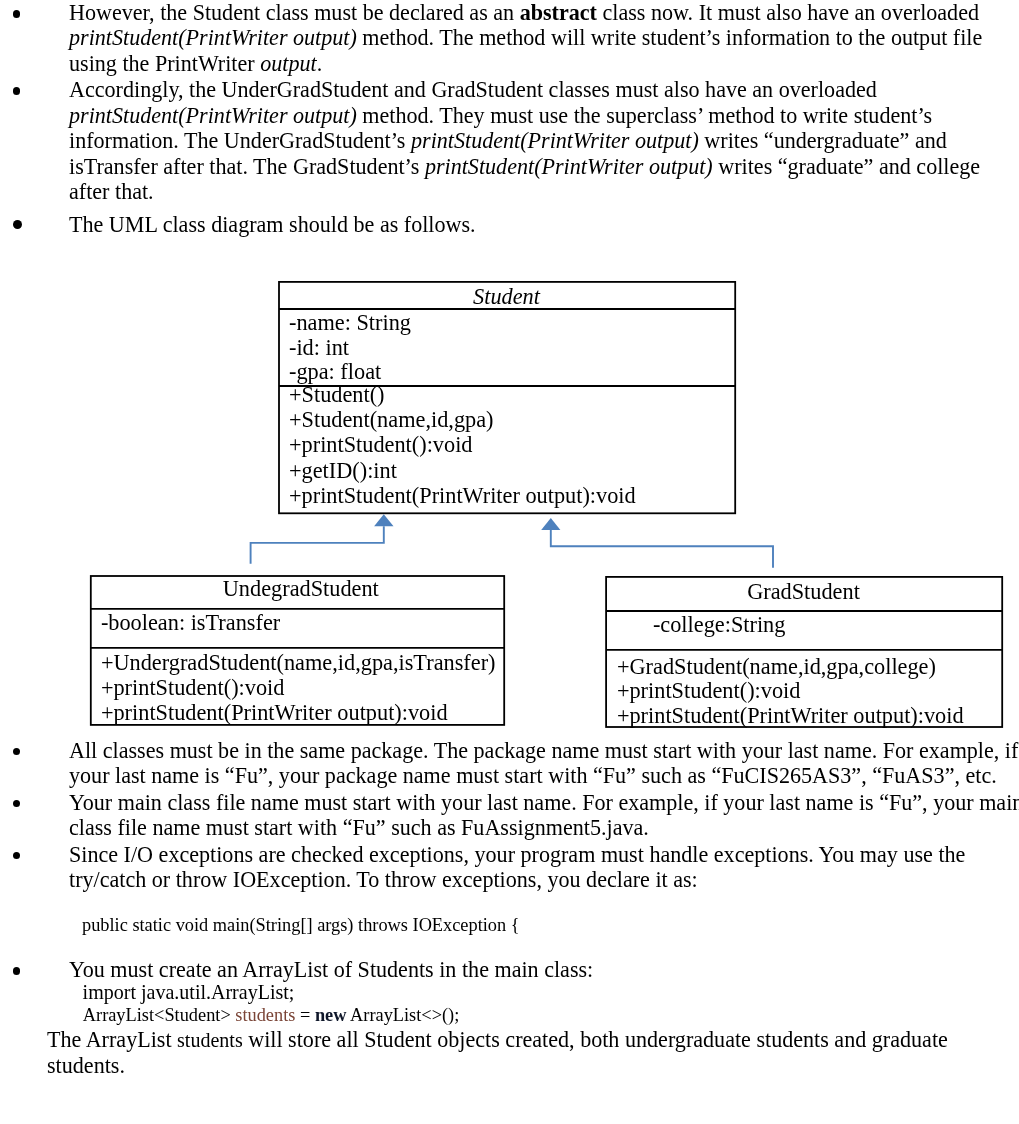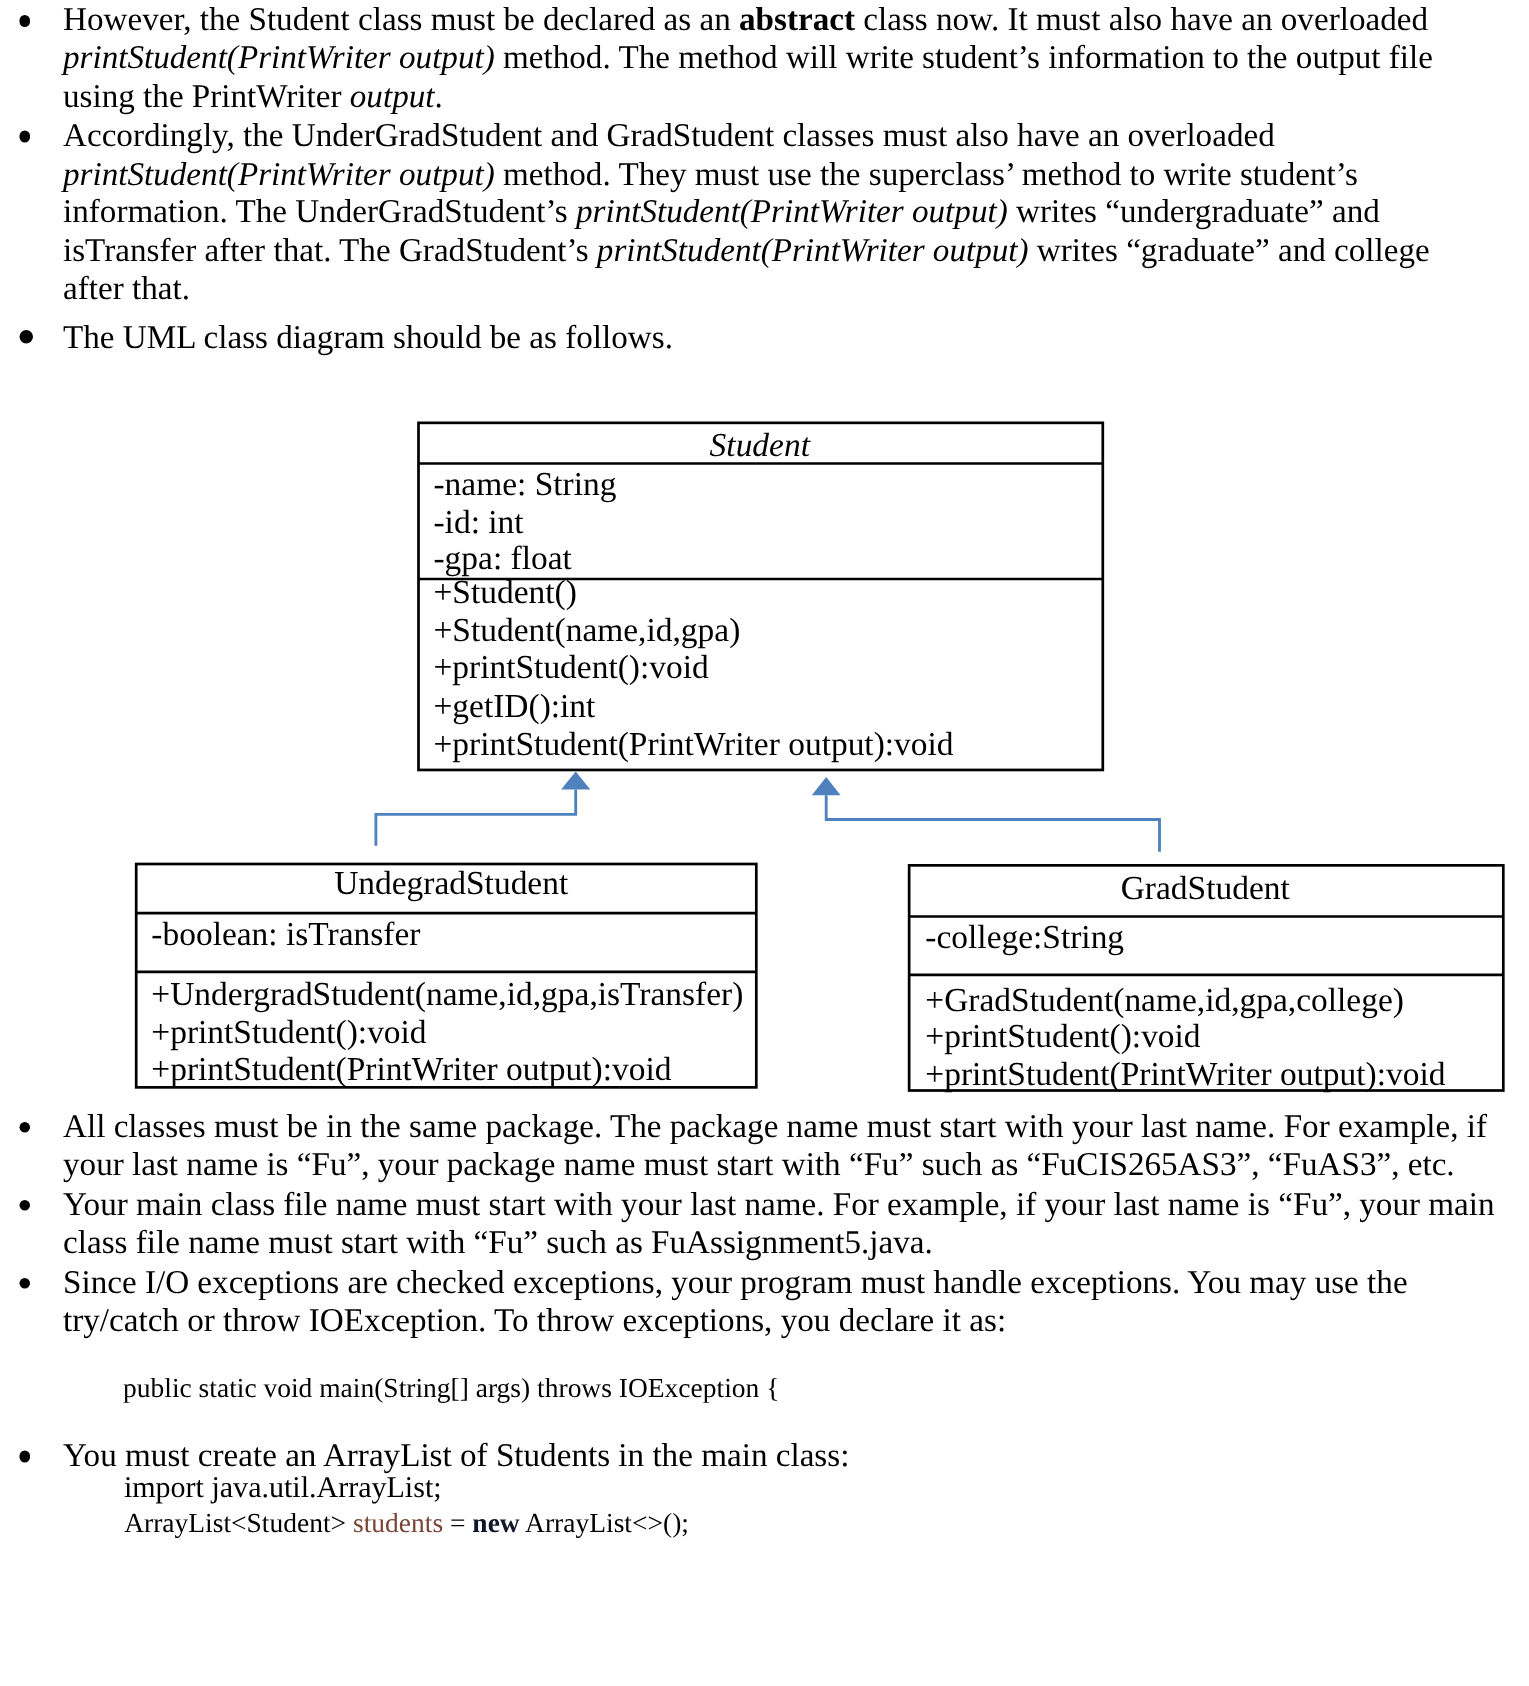--- a/index.html
+++ b/index.html
@@ -8,21 +8,21 @@
     font-family:"Liberation Serif", serif;
     color:#000000;
     position:relative;
     overflow:hidden;
   }
   .page { position:relative; width:1019px; height:1124px; }
 
   .bullet-row { position:absolute; font-size:22.1px; line-height:25.4px; }
   .bullet-dot { position:absolute; width:7.6px; height:7.6px; border-radius:50%;
                 background:#000; }
-  .bullet-body { margin-left:42px; }
+  .bullet-body { margin-left:69px; }
   .it { font-style:italic; }
   .bd { font-weight:bold; }
   .mono { font-family:Liberation Serif, serif; }
   .code-block { position:absolute; white-space:pre; }
   .note-line { position:absolute; font-size:22.1px; line-height:25.4px; }
 
   .umlbox { position:absolute; box-sizing:border-box; background:transparent;
             border:none; font-size:22.3px; line-height:25.1px; }
   .umlsec { box-sizing:border-box; position:relative; }
   .umlsec.last { border-bottom:none; }
@@ -103,21 +103,21 @@
         <div class="umlline" style="top:28.60px;">+printStudent():void</div>
         <div class="umlline" style="top:53.60px;">+printStudent(PrintWriter output):void</div>
       </div>
     </div>
 
     <div class="umlbox" style="left:605.6px; top:576.8px; width:395.8px; height:122px;border-radius:21px;">
       <div class="umlsec" style="height:31.4px;">
         <div class="umltitle" style="top:2.60px;">GradStudent</div>
       </div>
       <div class="umlsec" style="height:40.6px;">
-        <div class="umlline" style="top:3.60px;">-college:String</div>
+        <div class="umlline" style="top:3.60px;margin-left:36px;">-college:String</div>
       </div>
       <div class="umlsec last" style="height:76.4px;">
         <div class="umlline" style="top:5.00px;">+GradStudent(name,id,gpa,college)</div>
         <div class="umlline" style="top:29.30px;">+printStudent():void</div>
         <div class="umlline" style="top:54.00px;">+printStudent(PrintWriter output):void</div>
       </div>
     </div>
   </div>
 
   <div class="bullet-row" style="left:0px; top:737.6px; width:1019px;">
@@ -138,15 +138,16 @@
   <div class="code-block mono" style="left:82px; top:913.9px; font-size:18.33px; line-height:22px;"><span>public static void main(String[] args) throws IOException {</span></div>
 
   <div class="bullet-row" style="left:0px; top:957.3px; width:1019px;">
     <span class="bullet-dot" style="left:12.9px; top:10.1px;"></span>
     <div class="bullet-body" style="width:958px;"><span>You must create an ArrayList of Students in the main class:</span></div>
   </div>
 
   <div class="code-block mono" style="left:82.6px; top:979.5px; font-size:20.03px; line-height:24px;"><span>import java.util.ArrayList;</span></div>
   <div class="code-block mono" style="left:82.8px; top:1004.2px; font-size:18.33px; line-height:22px;"><span>ArrayList&lt;Student&gt; </span><span style="color: rgb(122, 68, 54);">students</span><span> = </span><span style="color: #0f172a; font-weight: bold;">new</span><span> ArrayList&lt;&gt;();</span></div>
 
+  <div class="note-line" style="left:47px; top:1026.5px; width:940px;"><span>The ArrayList </span><span class="mono" style="font-size: 20.03px;">students</span><span> will store all Student objects created, both undergraduate students and graduate students.</span></div>
 
 
 </div>
 
 </body></html>

